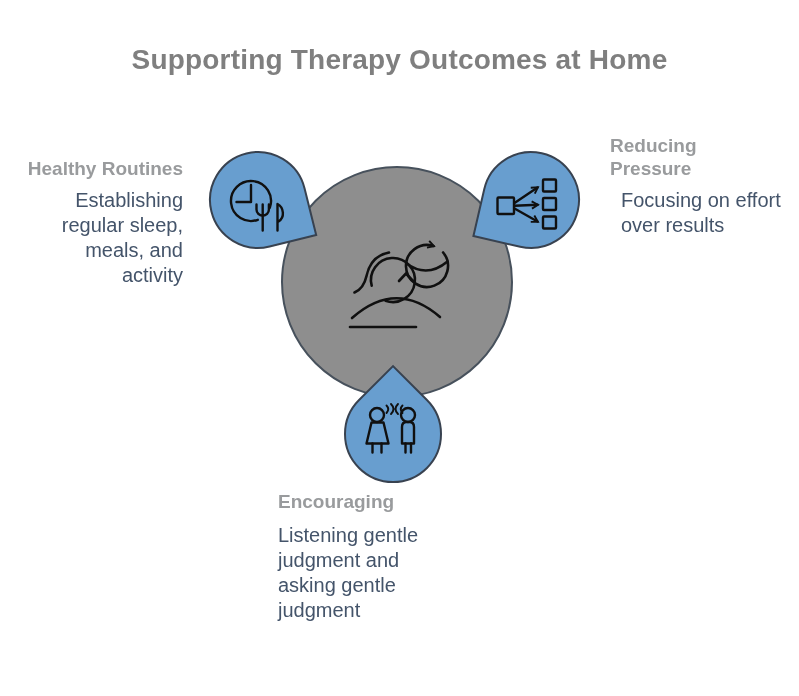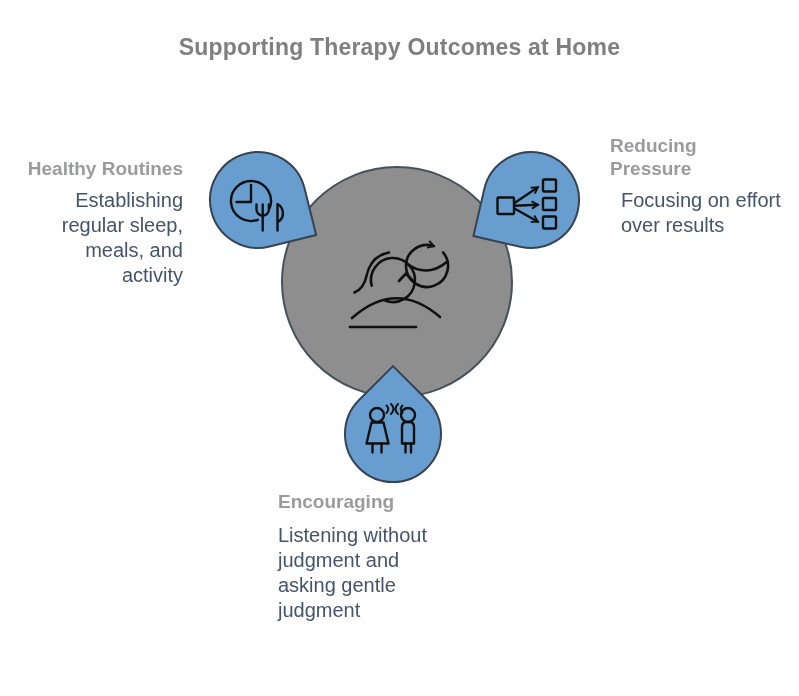--- a/index.html
+++ b/index.html
@@ -8,23 +8,23 @@
     width: 799px;
     height: 696px;
     background: #ffffff;
     overflow: hidden;
     font-family: "Liberation Sans", sans-serif;
   }
   #diagram-svg { position: absolute; left: 0; top: 0; }
 
   .page-title {
     position: absolute;
-    top: 34px; left: 0; width: 799px;
+    top: 44px; left: 0; width: 799px;
     text-align: center;
-    font-size: 23px; font-weight: bold;
+    font-size: 28px; font-weight: bold;
     color: #7f7f7f;
     letter-spacing: 0.2px;
   }
 
   .block { position: absolute; }
   .block .heading {
     font-size: 19px; font-weight: bold;
     color: #999b9d;
     line-height: 23px;
   }
@@ -141,20 +141,20 @@
       <div>Focusing on effort</div>
       <div>over results</div>
     </div>
   </div>
 
   <div class="block block-bottom">
     <div class="heading">
       <div>Encouraging</div>
     </div>
     <div class="body">
-      <div>Listening without</div>
+      <div>Listening gentle</div>
       <div>judgment and</div>
       <div>asking gentle</div>
       <div>judgment</div>
     </div>
   </div>
 
 </div>
 
 </body></html>

